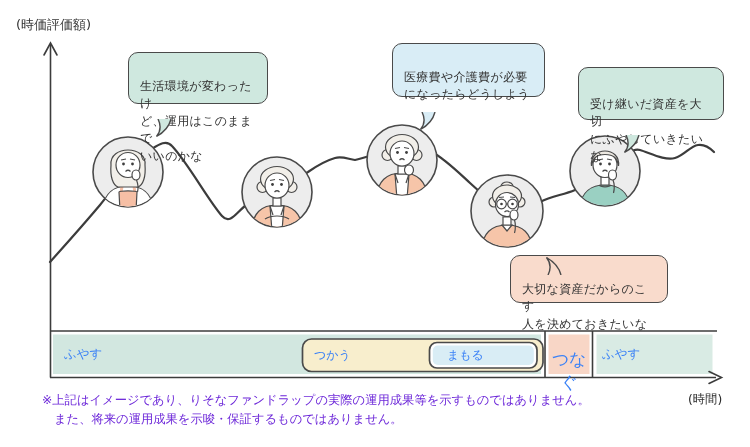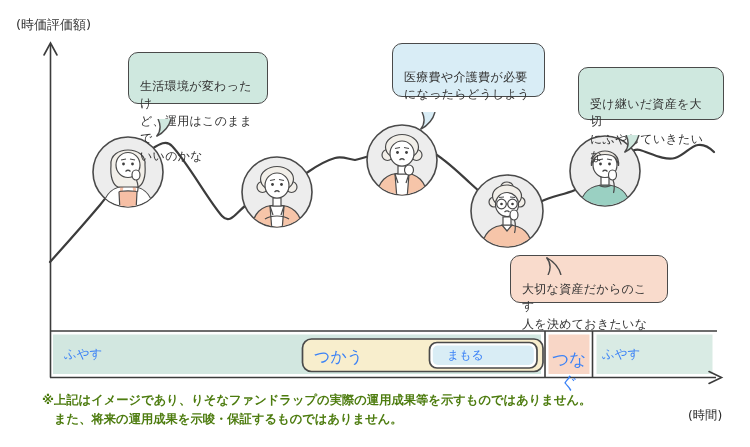--- a/index.html
+++ b/index.html
@@ -17,23 +17,23 @@
   }
   .bubble.mint{background:#cfe8df;}
   .bubble.blue{background:#d9edf6;}
   .bubble.yellow{background:#f8eecb;}
   .bubble.pink{background:#f9dbcc;}
   .tail{position:absolute;width:18px;height:19px;}
   .tail.down{bottom:-17.5px;}
   .tail.up{top:-17.5px;}
   .axis-label{position:absolute;z-index:4;font-size:13px;color:#333;}
   .phase-label{position:absolute;z-index:4;font-size:12.5px;color:#3b82f6;}
-  #disclaimer{position:absolute;left:42px;top:391px;z-index:4;font-size:12.3px;line-height:18.5px;color:#4d7c0f;font-weight:bold;}
+  #disclaimer{position:absolute;left:42px;top:391px;z-index:4;font-size:12.3px;line-height:18.5px;color:#6d28d9;}
   #disclaimer .l2{padding-left:12px;}
-  #time-label{position:absolute;left:688px;top:391px;z-index:4;font-size:12.3px;color:#2b2b2b;margin-top:16px;}
+  #time-label{position:absolute;left:688px;top:391px;z-index:4;font-size:12.3px;color:#2b2b2b;}
 </style>
 </head>
 <body>
 
 <div id="stage">
 
   <div class="axis-label" style="left:16px;top:16px;">(時価評価額)</div>
 
   <svg id="base-svg" width="750" height="447" viewBox="0 0 750 447">
 
@@ -247,21 +247,21 @@
 人を決めておきたいな</span>
     <span class="tail up" style="left:34px;">
       <svg width="18" height="19" viewBox="0 0 18 19">
         <path d="M3,19 C6.5,12 6,7 1.5,1.5 C9.5,6 14.5,13 16,19 Z" fill="#f9dbcc"></path>
         <path d="M3,19 C6.5,12 6,7 1.5,1.5 C9.5,6 14.5,13 16,19" fill="none" stroke="#4a4a4a" stroke-width="1.4"></path>
       </svg>
     </span>
   </div>
 
   <div class="phase-label" style="left:64px;top:346px;">ふやす</div>
-  <div class="phase-label" style="left:314px;top:347px;font-size:16px;">つかう</div>
+  <div class="phase-label" style="left:314px;top:347px;font-size:12px;">つかう</div>
   <div class="phase-label" style="left:447px;top:347px;font-size:12px;">まもる</div>
   <div class="phase-label" style="left:546px;top:348px;width:46px;text-align:center;font-size:17px;letter-spacing:-0.5px;">つなぐ</div>
   <div class="phase-label" style="left:602px;top:346px;">ふやす</div>
 
   <div id="time-label">(時間)</div>
 
   <div id="disclaimer">
     <div class="l1">※上記はイメージであり、りそなファンドラップの実際の運用成果等を示すものではありません。</div>
     <div class="l2">また、将来の運用成果を示唆・保証するものではありません。</div>
   </div>

